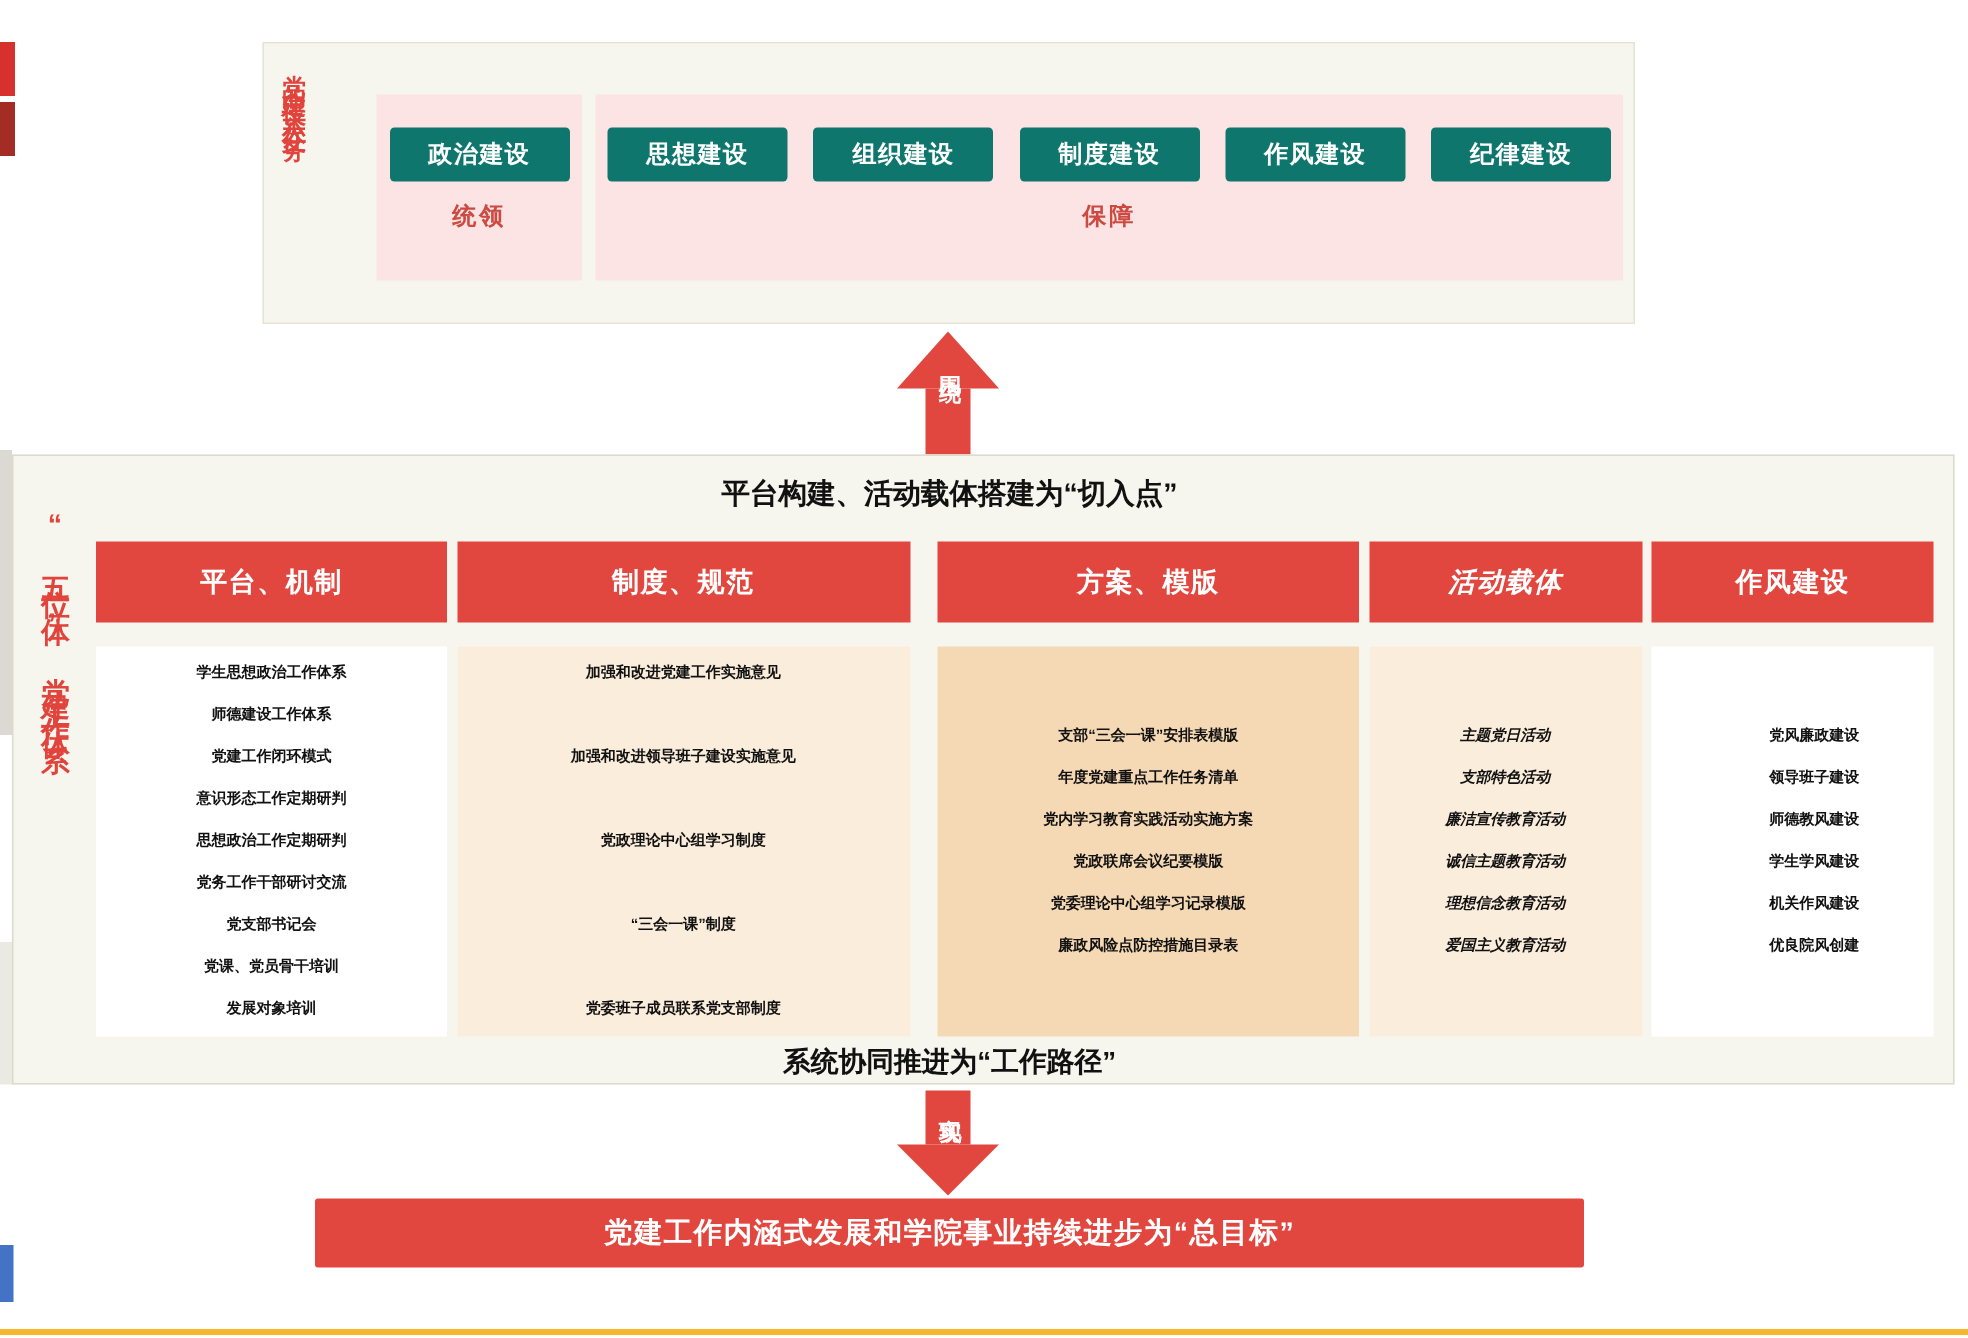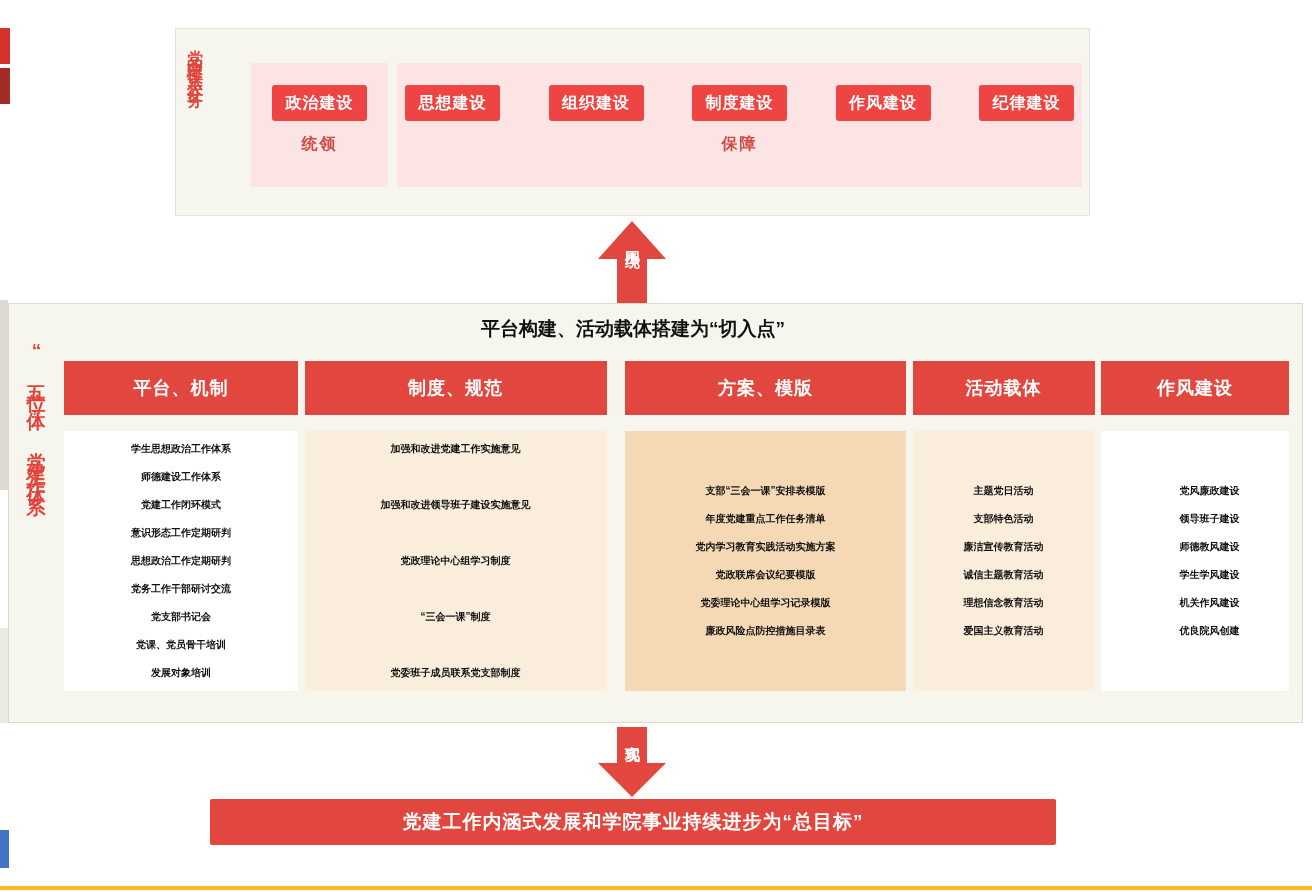--- a/index.html
+++ b/index.html
@@ -38,21 +38,21 @@
     display:flex; flex-direction:column; align-items:center;
   }
   .pink-group.lead    { left:75px;  width:137px; }
   .pink-group.support { left:221px; width:685px; }
   .pill-row {
     display:flex; width:100%; justify-content:space-between;
     padding:0 8px; margin-top:22px;
   }
   .pill-row.single { justify-content:center; }
   .pill {
-    width:95px; height:36px; background:#ef4444; color:#fff;
+    width:120px; height:36px; background:#0f766e; color:#fff;
     font-weight:bold; font-size:16px; border-radius:3px;
     display:flex; align-items:center; justify-content:center;
     letter-spacing:1px; flex:0 0 auto;
   }
   .group-caption { margin-top:13px; color:#CC4A41; font-weight:bold; font-size:16px; letter-spacing:2px; }
 
   
   .arrow { position:absolute; width:68px; }
   .arrow-up   { left:598px; top:221px; height:82px; }
   .arrow-down { left:598px; top:727px; height:70px; }
@@ -86,21 +86,21 @@
   .mid-title {
     position:absolute; top:12px; left:0; width:1248px; text-align:center;
     font-size:19px; font-weight:bold; color:#111;
   }
   .cols {
     position:absolute; left:55px; top:57px; width:1225px;
     display:flex; justify-content:space-between;
   }
   .col { display:flex; flex-direction:column; }
   .col1 { width:234px; } .col2 { width:302px; } .col3 { width:281px;margin-left:12px; }
-  .col4 { width:182px; } .col5 { width:188px; }
+  .col4 { width:182px;font-style:italic; } .col5 { width:188px; }
   .col-header {
     height:54px; background:#E1473F; color:#fff;
     font-size:18px; font-weight:bold; letter-spacing:1px;
     display:flex; align-items:center; justify-content:center;
   }
   .col-body {
     margin-top:16px; height:260px;
     display:flex; flex-direction:column; justify-content:center; align-items:center;
     font-size:10px; font-weight:bold; color:#111;
     line-height:28px; text-align:center;
@@ -228,20 +228,21 @@
       <div class="col-line">党风廉政建设</div>
           <div class="col-line">领导班子建设</div>
           <div class="col-line">师德教风建设</div>
           <div class="col-line">学生学风建设</div>
           <div class="col-line">机关作风建设</div>
           <div class="col-line">优良院风创建</div>
         </div>
     </div>
   </div>
 
+  <div class="mid-bottom-caption">系统协同推进为“工作路径”</div>
 </div>
 
 <div class="arrow arrow-down">
   <div class="shaft"></div>
   <div class="head-down"></div>
   <div class="arrow-label">实现</div>
 </div>
 
 <div class="abs goal-bar">党建工作内涵式发展和学院事业持续进步为“总目标”</div>
 

